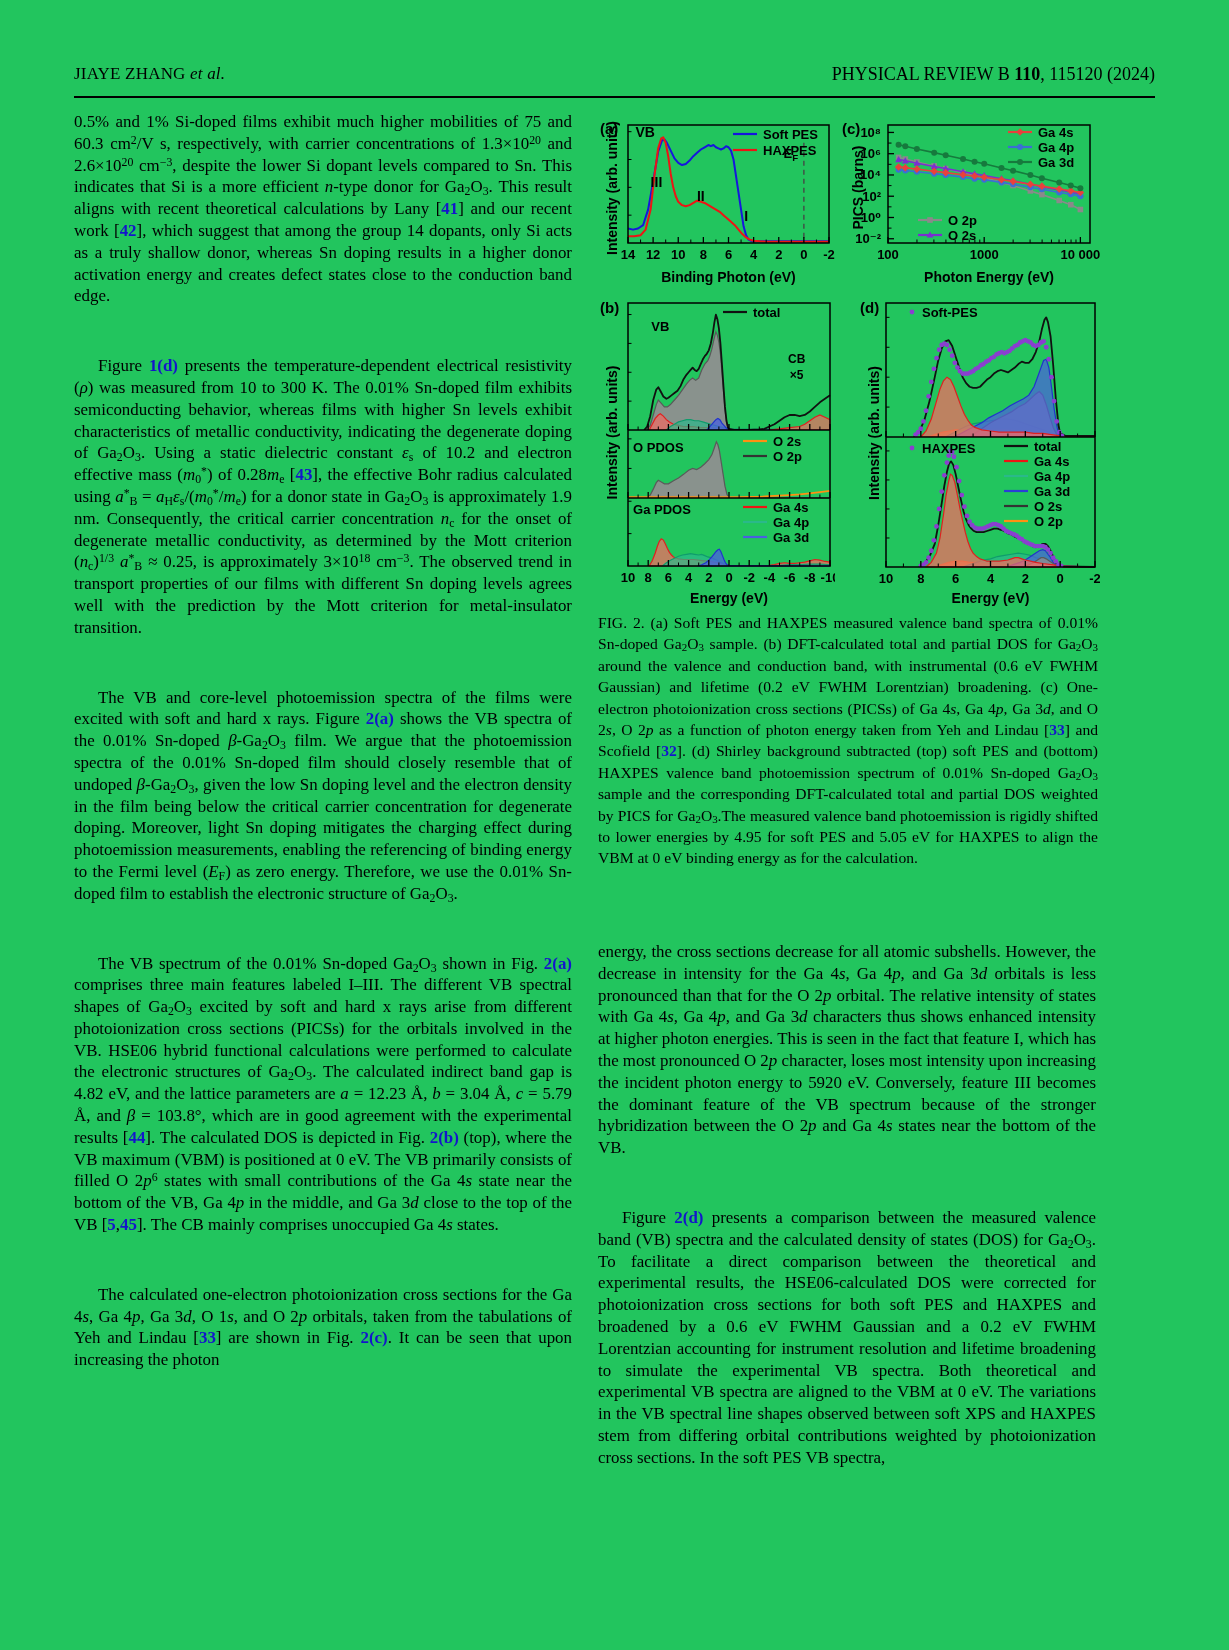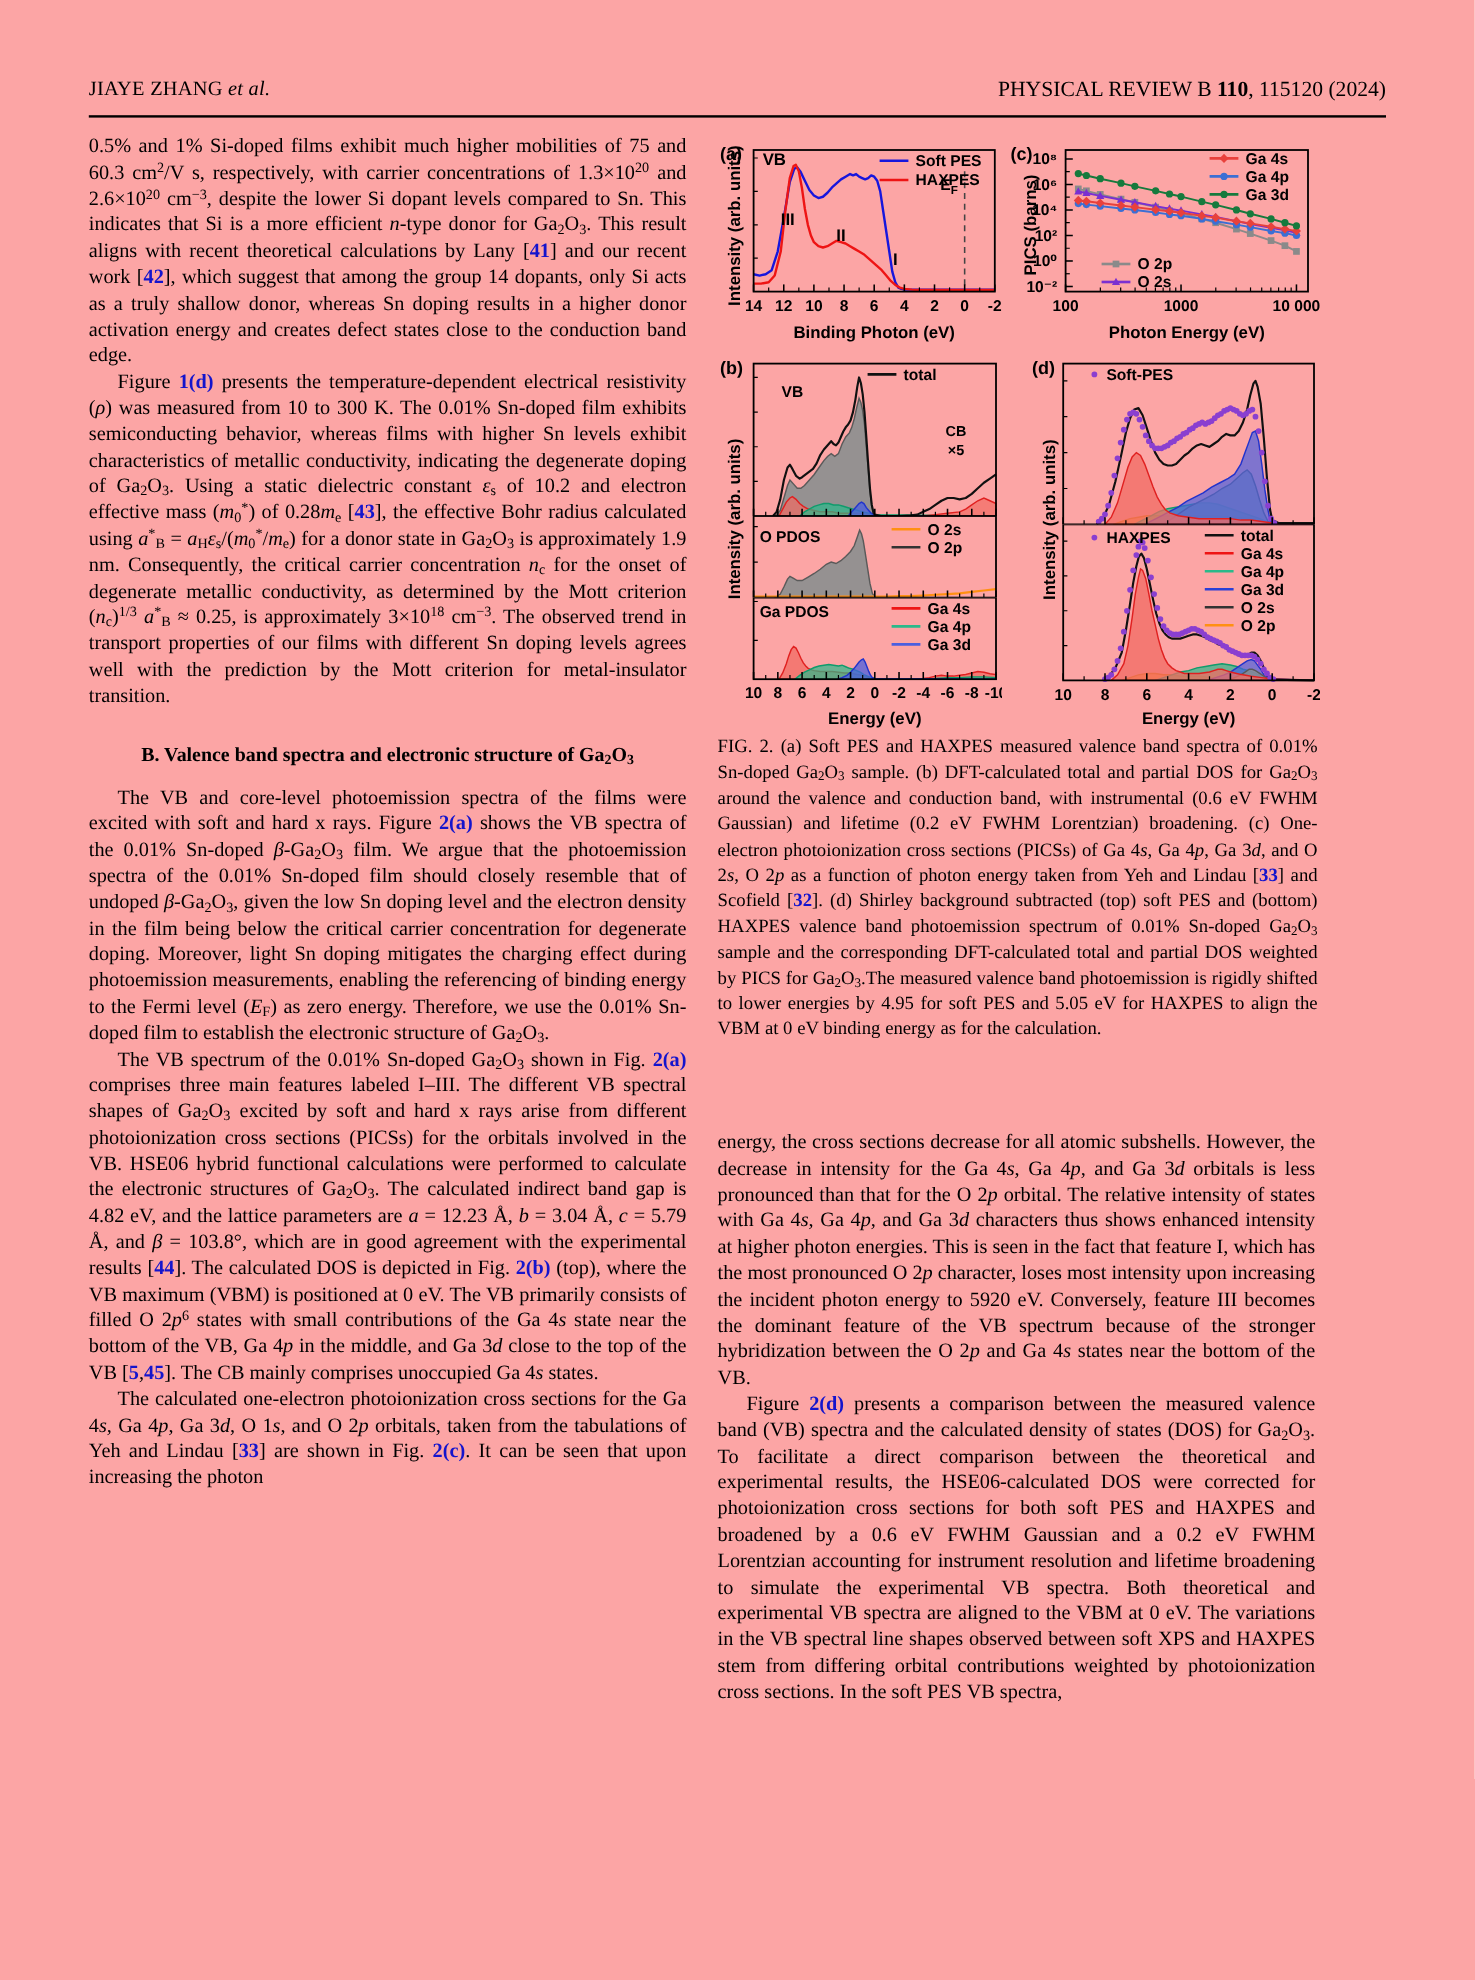--- a/index.html
+++ b/index.html
@@ -1,24 +1,24 @@
 <!DOCTYPE html>
 <html><head>
 <meta charset="utf-8">
 <style>
   html,body{margin:0;padding:0;background:#ffffff;}
-  .page{position:relative;width:1229px;height:1650px;background:#fca5a5;font-family:"Liberation Serif",serif;color:#000;overflow:hidden;}
+  .page{position:relative;width:1229px;height:1650px;background:#22c55e;font-family:"Liberation Serif",serif;color:#000;overflow:hidden;}
   .h-left{position:absolute;left:74px;top:64px;font-size:17px;letter-spacing:.2px;}
   .h-right{position:absolute;right:74px;top:64px;font-size:18px;}
   .rule{position:absolute;left:74px;right:74px;top:96px;height:2px;background:#000;}
   .col{position:absolute;width:498px;text-align:justify;font-size:16.9px;line-height:21.8px;}
   .col-left{left:74px;top:111px;}
   .col-right{left:598px;top:941px;}
   .col p{margin:0;}
-  .col p.ind{text-indent:24px;}
+  .col p.ind{text-indent:24px;margin-top:48px;}
   .heading{text-align:center;font-weight:bold;font-size:16.6px;margin:27px 6px 15px 6px;line-height:21px;}
   .link{color:#1414cc;cursor:pointer;font-weight:bold;}
   sub,sup{font-size:70%;line-height:0;}
   sub{vertical-align:-0.22em;}
   sup{vertical-align:0.45em;}
   .caption{position:absolute;left:598px;top:612px;width:500px;font-size:15.6px;line-height:21.4px;text-align:justify;}
   .footer{position:absolute;left:0;top:1582px;width:1229px;text-align:center;font-size:16.5px;}
   .chart{position:absolute;}
   .ptag{position:absolute;font-family:"Liberation Sans","DejaVu Sans",sans-serif;font-weight:bold;font-size:15px;}
   .axl{position:absolute;font-family:"Liberation Sans","DejaVu Sans",sans-serif;font-weight:bold;font-size:14px;text-align:center;white-space:nowrap;}
@@ -28,21 +28,20 @@
 <body>
 
 <div class="page">
   <div class="h-left"><span>JIAYE ZHANG </span><i>et al.</i></div>
   <div class="h-right"><span>PHYSICAL REVIEW B </span><b>110</b><span>, 115120 (2024)</span></div>
   <div class="rule"></div>
 
   <div class="col col-left">
       <p class="para">0.5% and 1% Si-doped films exhibit much higher mobilities of 75 and 60.3 cm<sup>2</sup>/V s, respectively, with carrier concentrations of 1.3×10<sup>20</sup> and 2.6×10<sup>20</sup> cm<sup>−3</sup>, despite the lower Si dopant levels compared to Sn. This indicates that Si is a more efficient <i>n</i>-type donor for Ga<sub>2</sub>O<sub>3</sub>. This result aligns with recent theoretical calculations by Lany [<span class="link">41</span>] and our recent work [<span class="link">42</span>], which suggest that among the group 14 dopants, only Si acts as a truly shallow donor, whereas Sn doping results in a higher donor activation energy and creates defect states close to the conduction band edge.</p>
       <p class="para ind">Figure <span class="link">1(d)</span> presents the temperature-dependent electrical resistivity (<i>ρ</i>) was measured from 10 to 300 K. The 0.01% Sn-doped film exhibits semiconducting behavior, whereas films with higher Sn levels exhibit characteristics of metallic conductivity, indicating the degenerate doping of Ga<sub>2</sub>O<sub>3</sub>. Using a static dielectric constant <i>ε</i><sub>s</sub> of 10.2 and electron effective mass (<i>m</i><sub>0</sub><sup>*</sup>) of 0.28<i>m</i><sub>e</sub> [<span class="link">43</span>], the effective Bohr radius calculated using <i>a</i><sup>*</sup><sub>B</sub> = <i>a</i><sub>H</sub><i>ε</i><sub>s</sub>/(<i>m</i><sub>0</sub><sup>*</sup>/<i>m</i><sub>e</sub>) for a donor state in Ga<sub>2</sub>O<sub>3</sub> is approximately 1.9 nm. Consequently, the critical carrier concentration <i>n</i><sub>c</sub> for the onset of degenerate metallic conductivity, as determined by the Mott criterion (<i>n</i><sub>c</sub>)<sup>1/3</sup> <i>a</i><sup>*</sup><sub>B</sub> ≈ 0.25, is approximately 3×10<sup>18</sup> cm<sup>−3</sup>. The observed trend in transport properties of our films with different Sn doping levels agrees well with the prediction by the Mott criterion for metal-insulator transition.</p>
-      <div class="heading">B. Valence band spectra and electronic structure of Ga<sub>2</sub>O<sub>3</sub></div>
       <p class="para ind">The VB and core-level photoemission spectra of the films were excited with soft and hard x rays. Figure <span class="link">2(a)</span> shows the VB spectra of the 0.01% Sn-doped <i>β</i>-Ga<sub>2</sub>O<sub>3</sub> film. We argue that the photoemission spectra of the 0.01% Sn-doped film should closely resemble that of undoped <i>β</i>-Ga<sub>2</sub>O<sub>3</sub>, given the low Sn doping level and the electron density in the film being below the critical carrier concentration for degenerate doping. Moreover, light Sn doping mitigates the charging effect during photoemission measurements, enabling the referencing of binding energy to the Fermi level (<i>E</i><sub>F</sub>) as zero energy. Therefore, we use the 0.01% Sn-doped film to establish the electronic structure of Ga<sub>2</sub>O<sub>3</sub>.</p>
       <p class="para ind">The VB spectrum of the 0.01% Sn-doped Ga<sub>2</sub>O<sub>3</sub> shown in Fig. <span class="link">2(a)</span> comprises three main features labeled I–III. The different VB spectral shapes of Ga<sub>2</sub>O<sub>3</sub> excited by soft and hard x rays arise from different photoionization cross sections (PICSs) for the orbitals involved in the VB. HSE06 hybrid functional calculations were performed to calculate the electronic structures of Ga<sub>2</sub>O<sub>3</sub>. The calculated indirect band gap is 4.82 eV, and the lattice parameters are <i>a</i> = 12.23 Å, <i>b</i> = 3.04 Å, <i>c</i> = 5.79 Å, and <i>β</i> = 103.8°, which are in good agreement with the experimental results [<span class="link">44</span>]. The calculated DOS is depicted in Fig. <span class="link">2(b)</span> (top), where the VB maximum (VBM) is positioned at 0 eV. The VB primarily consists of filled O 2<i>p</i><sup>6</sup> states with small contributions of the Ga 4<i>s</i> state near the bottom of the VB, Ga 4<i>p</i> in the middle, and Ga 3<i>d</i> close to the top of the VB [<span class="link">5</span>,<span class="link">45</span>]. The CB mainly comprises unoccupied Ga 4<i>s</i> states.</p>
       <p class="para ind">The calculated one-electron photoionization cross sections for the Ga 4<i>s</i>, Ga 4<i>p</i>, Ga 3<i>d</i>, O 1<i>s</i>, and O 2<i>p</i> orbitals, taken from the tabulations of Yeh and Lindau [<span class="link">33</span>] are shown in Fig. <span class="link">2(c)</span>. It can be seen that upon increasing the photon</p>
     </div>
 
   <div class="ptag" style="left:600px;top:120px;">(a)</div>
   <div class="ptag" style="left:842px;top:120px;">(c)</div>
   <div class="ptag" style="left:600px;top:299px;">(b)</div>
   <div class="ptag" style="left:860px;top:299px;">(d)</div>
 

